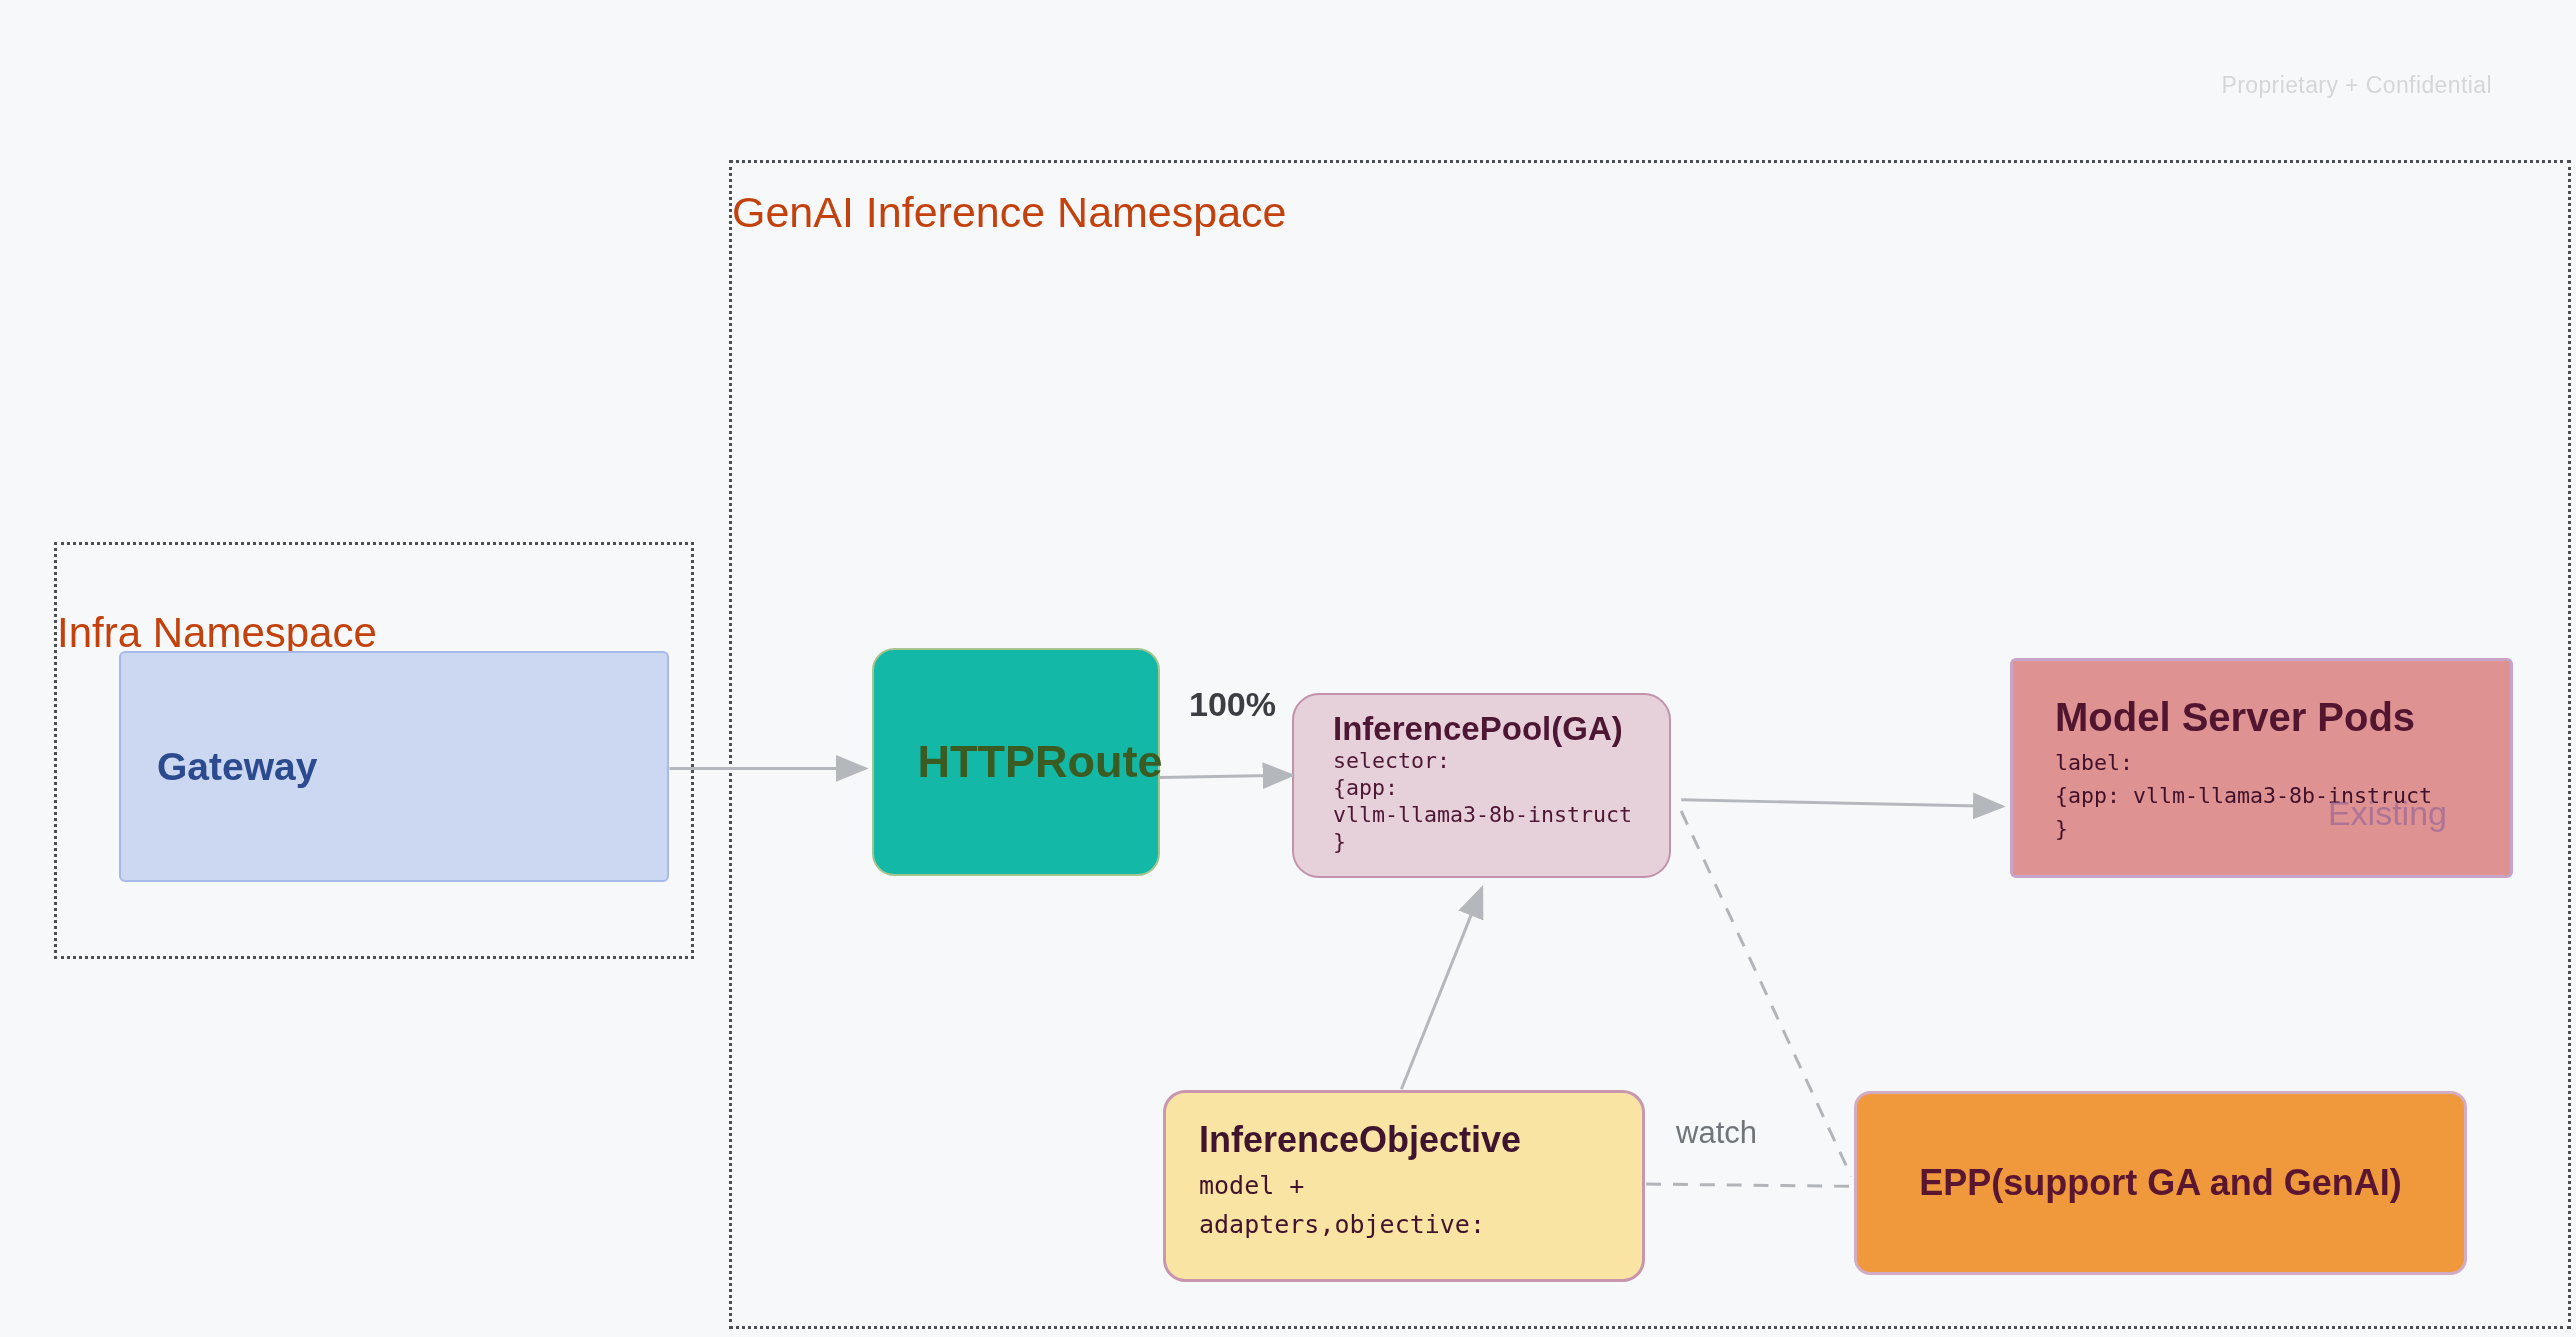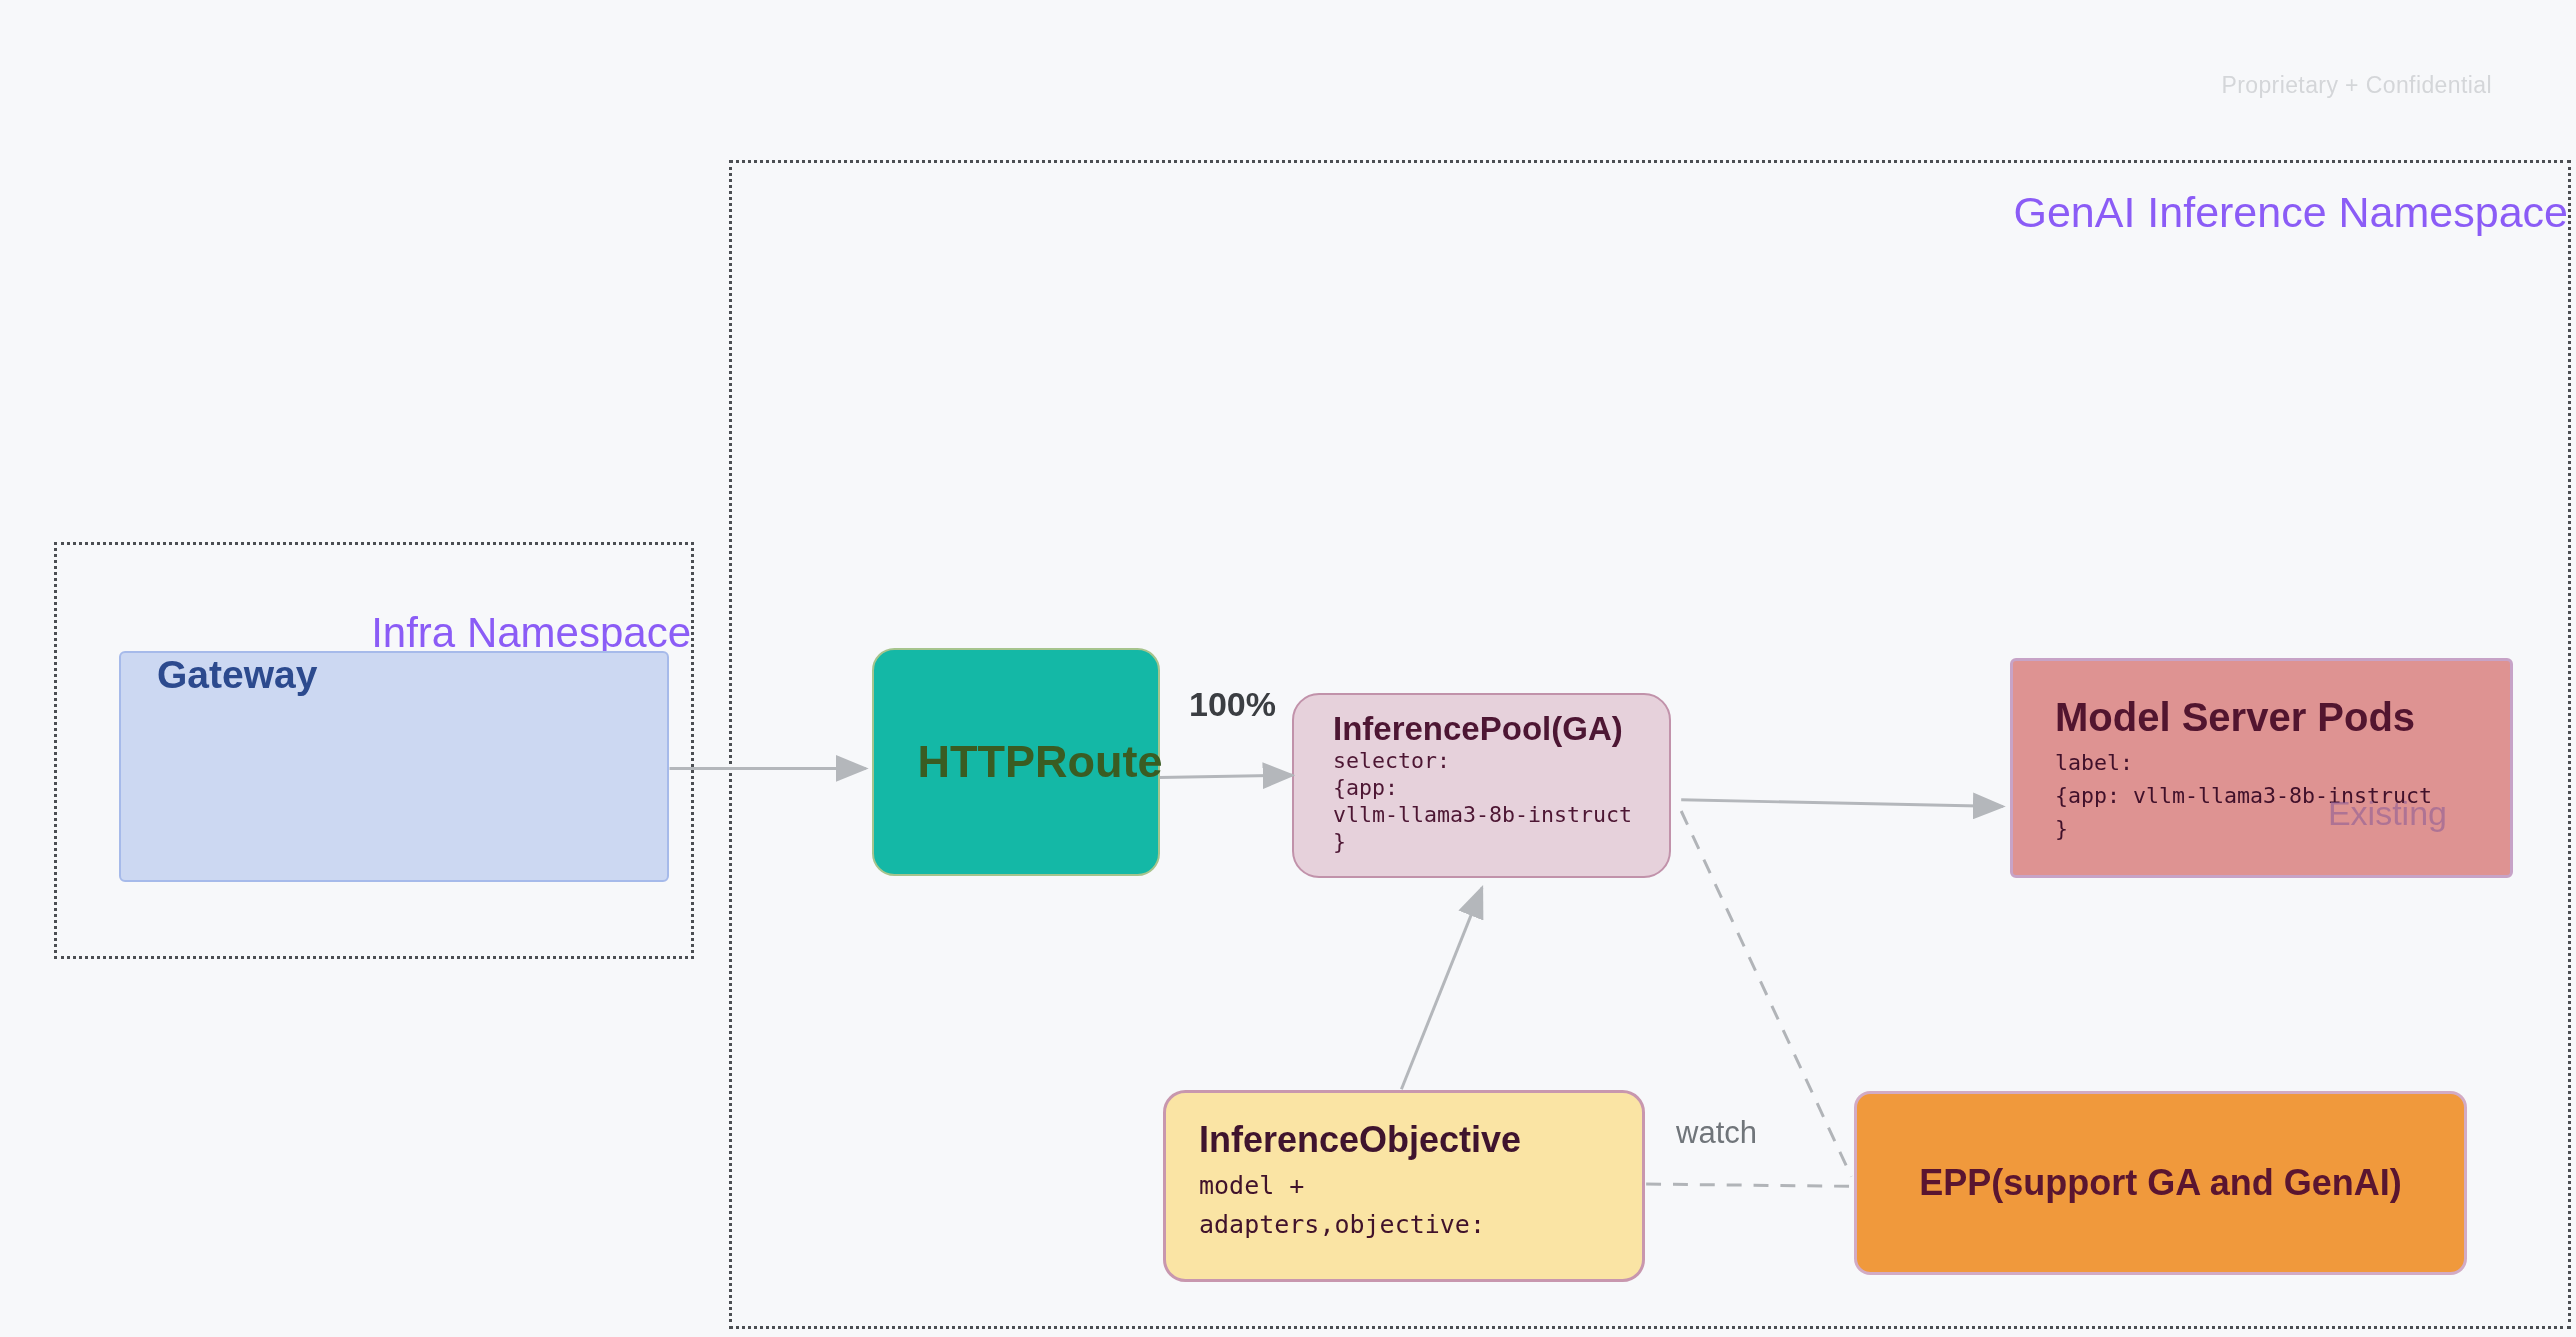--- a/index.html
+++ b/index.html
@@ -17,40 +17,40 @@
     font-size:23px;color:#d4d6d9;letter-spacing:0.4px;
   }
   
   .ns-box{
     border:3px dotted #4b4e52;
     background:transparent;
   }
   #genai-box{left:729px;top:160px;width:1836px;height:1163px;}
   #infra-box{left:54px;top:542px;width:634px;height:411px;}
   .ns-title{
-    width:100%;text-align:right;
-    font-size:43px;color:#8b5cf6;font-weight:400;
+    width:100%;text-align:left;
+    font-size:43px;color:#c2410c;font-weight:400;
   }
   #genai-title{top:25px;left:0;}
   #infra-title{top:64px;left:0;font-size:42px;}
   
   .node{
     box-sizing:border-box;
     border-radius:6px;
   }
   .node .title{font-weight:bold;}
   .code{
     font-family:"DejaVu Sans Mono","Liberation Mono",monospace;
     white-space:pre;
   }
   
   #gateway{
     left:119px;top:651px;width:550px;height:231px;
     background:#ccd8f2;border:2.2px solid #a6baea;
-    display:flex;
+    display:flex;align-items:center;
   }
   #gateway .title{font-size:39px;color:#2c4a8e;padding-left:36px;}
   
   #httproute{
     left:872px;top:648px;width:288px;height:228px;
     background:#14b8a6;border:2.2px solid #a6c48d;border-radius:22.4px;
     display:flex;align-items:center;justify-content:center;padding-left:48px;
   }
   #httproute .title{font-size:45px;color:#3a5c22;}
   

